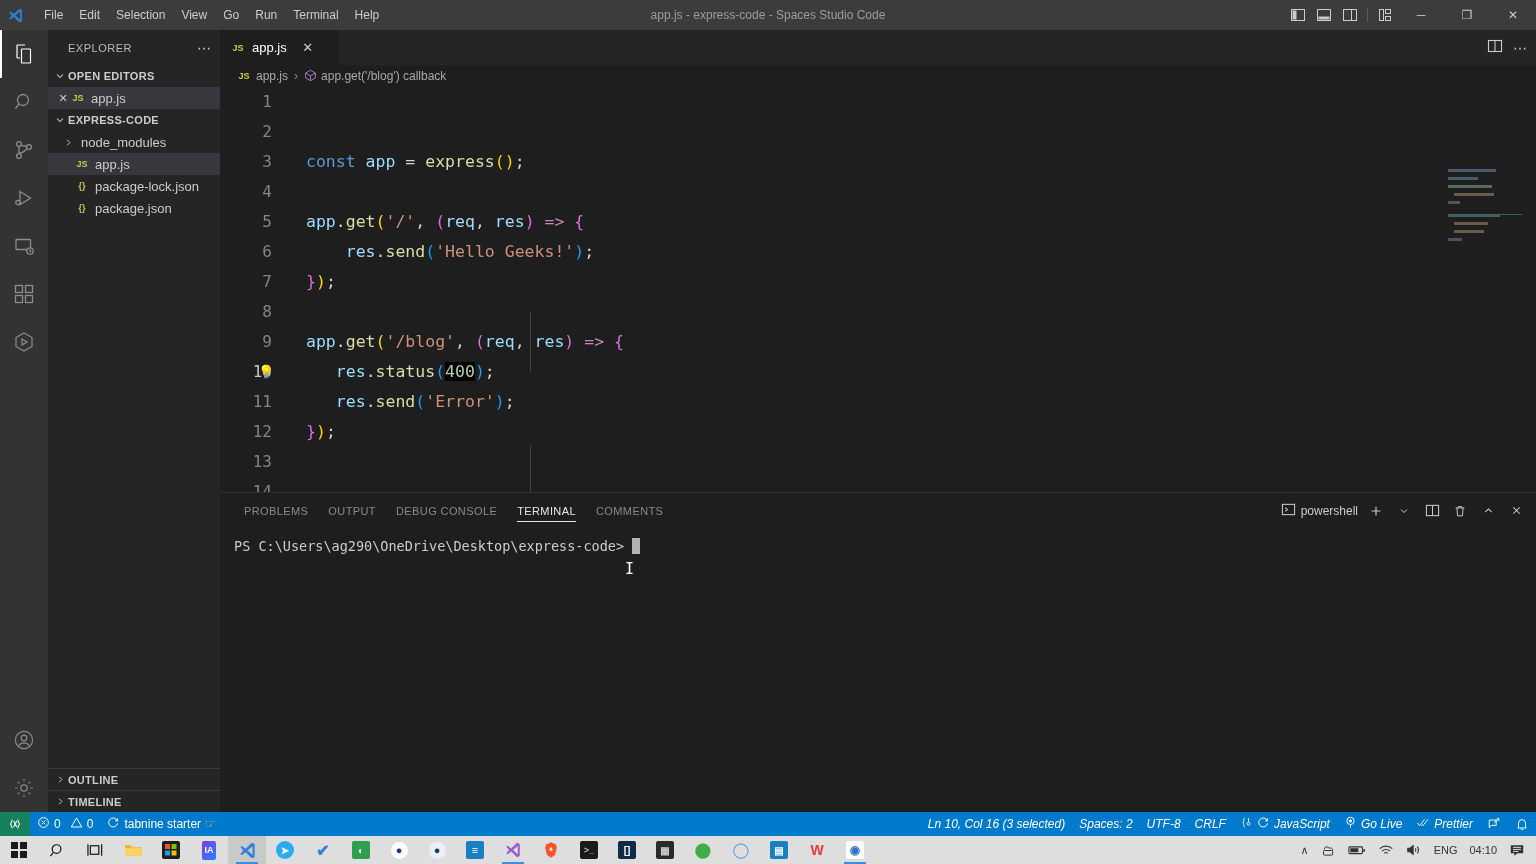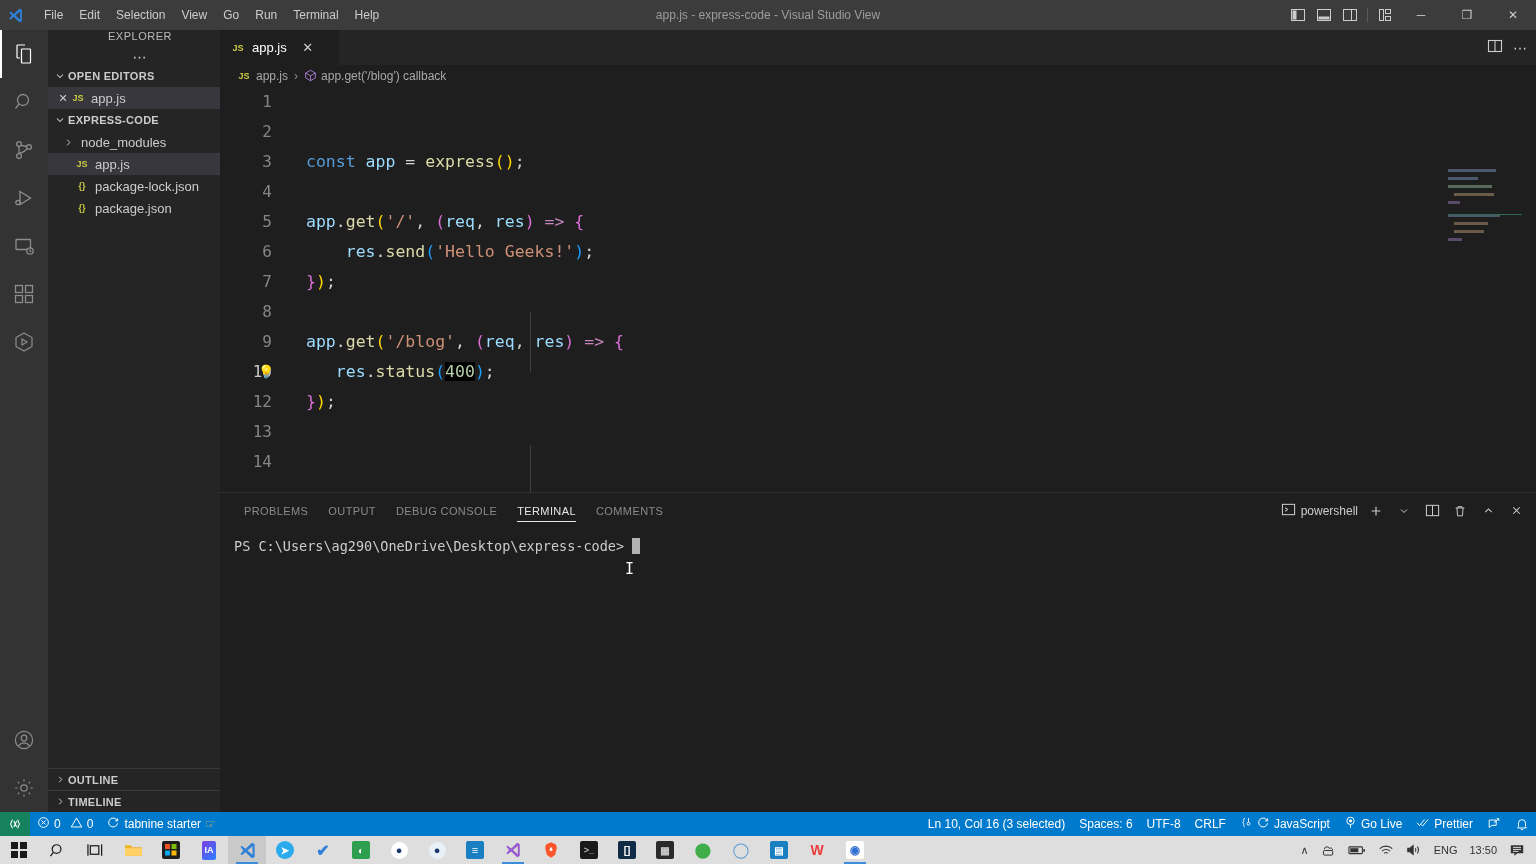--- a/index.html
+++ b/index.html
@@ -25,21 +25,21 @@
                  display:flex; flex-direction:column; align-items:center; }
   .act-icon { width:48px; height:48px; display:flex; align-items:center; justify-content:center;
               opacity:.58; position:relative; }
   .act-icon.active { opacity:1; }
   .act-icon.active::before { content:""; position:absolute; left:0; top:0; bottom:0; width:2px; background:#ffffff; }
   .act-bottom { margin-top:auto; display:flex; flex-direction:column; }
 
   
   .sidebar { position:absolute; left:48px; top:30px; width:172px; height:782px; background:#252526; }
   .sb-header { height:35px; display:flex; align-items:center; justify-content:space-between;
-               padding:0 8px 0 20px; font-size:11px; letter-spacing:.5px; color:#bbbbbb;flex-direction:column; }
+               padding:0 8px 0 20px; font-size:11px; letter-spacing:.5px; color:#bbbbbb; }
   .sb-dots { color:#cccccc; font-size:14px; letter-spacing:1px; }
   .sect-head { height:22px; display:flex; align-items:center; font-size:11px; font-weight:bold;
                color:#cccccc; letter-spacing:.3px; padding-left:4px; }
   .chev { width:16px; display:inline-flex; justify-content:center; align-items:center; color:#cccccc; }
   .row { height:22px; display:flex; align-items:center; font-size:13px; color:#cccccc; padding-left:8px; cursor:pointer; }
   .row.selected { background:#37373d; }
   .row .lbl { margin-left:5px; white-space:nowrap; }
   .ficon { width:16px; display:inline-flex; justify-content:center; font-size:9px; font-weight:bold; font-family:"Liberation Sans",sans-serif; }
   .ficon.js { color:#cbcb41;text-align:center; }
   .ficon.json { color:#cbcb41; }
@@ -99,21 +99,21 @@
   .term-body { padding:10px 0 0 14px; font-family:"DejaVu Sans Mono","Liberation Mono",monospace;
                font-size:13.5px; color:#cccccc; position:relative; }
   .term-cursor { display:inline-block; width:8px; height:16px; background:#cccccc; vertical-align:-3px; opacity:.85; }
   .ibeam { position:absolute; left:405px; top:32px; color:#ffffff; font-size:15px; font-family:"DejaVu Sans Mono",monospace;}
 
   
   .statusbar { position:absolute; left:0; bottom:28px; width:1536px; height:24px; background:#007acc;
                display:flex; align-items:center; color:#ffffff; font-size:12px; }
   .remote { background:#16825d; height:24px; display:flex; align-items:center; padding:0 8px; }
   .sb-item { display:flex; align-items:center; gap:4px; padding:0 7px; height:24px; }
-  .sb-right { margin-left:auto; display:flex; align-items:center; }
+  .sb-right { margin-left:auto; display:flex; align-items:center;font-style:italic; }
 
   
   .taskbar { position:absolute; left:0; bottom:0; width:1536px; height:28px; background:#dedede; display:flex; align-items:center; }
   .tb-ico { width:38px; height:28px; display:flex; align-items:center; justify-content:center; position:relative; }
   .tb-ico.running::after { content:""; position:absolute; bottom:0; left:8px; right:8px; height:2px; background:#3a8edb; }
   .tb-ico.active { background:#c9c9c9; }
   .tray { margin-left:auto; display:flex; align-items:center; gap:2px; padding-right:6px; color:#333; font-size:11px; }
   .tray-item { padding:0 5px; height:28px; display:flex; align-items:center; }
   .sq { border-radius:2px; display:flex; align-items:center; justify-content:center; color:#fff; font-weight:bold; }
 </style>
@@ -131,21 +131,21 @@
     <div class="menu">
       <div class="menu-item">File</div>
       <div class="menu-item">Edit</div>
       <div class="menu-item">Selection</div>
       <div class="menu-item">View</div>
       <div class="menu-item">Go</div>
       <div class="menu-item">Run</div>
       <div class="menu-item">Terminal</div>
       <div class="menu-item">Help</div>
     </div>
-    <div class="title-center">app.js - express-code - Visual Studio View</div>
+    <div class="title-center">app.js - express-code - Spaces Studio Code</div>
     <div class="title-right">
       <div class="layout-ico">
         <svg width="16" height="16" viewBox="0 0 16 16">
             <rect x="1.5" y="2.5" width="13" height="11" fill="none" stroke="#cccccc"></rect>
             <rect x="2.5" y="3.5" width="4" height="9" fill="#cccccc"></rect>
           </svg>
       </div>
       <div class="layout-ico">
         <svg width="16" height="16" viewBox="0 0 16 16">
             <rect x="1.5" y="2.5" width="13" height="11" fill="none" stroke="#cccccc"></rect>
@@ -355,20 +355,21 @@
         <div class="cline"><span class="gutter">6</span><span class="codetext">    <span class="t-var">res</span><span class="t-plain">.</span><span class="t-fn">send</span><span class="t-p3">(</span><span class="t-str">'Hello Geeks!'</span><span class="t-p3">)</span><span class="t-plain">;</span></span></div>
 
         <div class="cline"><span class="gutter">7</span><span class="codetext"><span class="t-p2">}</span><span class="t-p1">)</span><span class="t-plain">;</span></span></div>
 
         <div class="cline"><span class="gutter">8</span><span class="codetext"></span></div>
 
         <div class="cline"><span class="gutter">9</span><span class="codetext"><span class="t-var">app</span><span class="t-plain">.</span><span class="t-fn">get</span><span class="t-p1">(</span><span class="t-str">'/blog'</span><span class="t-plain">, </span><span class="t-p2">(</span><span class="t-var">req</span><span class="t-plain">, </span><span class="t-var">res</span><span class="t-p2">)</span> <span class="t-kw2">=&gt;</span> <span class="t-p2">{</span></span></div>
 
         <div class="cline" style="position:relative"><span class="bulb">💡</span><span class="gutter cur">10</span><span class="codetext">   <span class="t-var">res</span><span class="t-plain">.</span><span class="t-fn">status</span><span class="t-p3">(</span><span class="sel t-num">400</span><span class="t-p3">)</span><span class="t-plain">;</span></span></div>
 
+        <div class="cline"><span class="gutter">11</span><span class="codetext">   <span class="t-var">res</span><span class="t-plain">.</span><span class="t-fn">send</span><span class="t-p3">(</span><span class="t-str">'Error'</span><span class="t-p3">)</span><span class="t-plain">;</span></span></div>
 
         <div class="cline"><span class="gutter">12</span><span class="codetext"><span class="t-p2">}</span><span class="t-p1">)</span><span class="t-plain">;</span></span></div>
 
         <div class="cline"><span class="gutter">13</span><span class="codetext"></span></div>
 
         <div class="cline"><span class="gutter">14</span><span class="codetext"></span></div>
       </div>
 
       <div class="minimap">
         <div class="mm-block" style="left:18px;top:25px;width:48px;height:3px;background:#4a5a6a"></div>
@@ -472,21 +473,21 @@
             <path d="M12.5 5.5A5.5 5.5 0 1 0 13 9"></path>
             <path d="M13 3v3h-3"></path>
           </svg>
       </span>
       <span>tabnine starter</span>
       <span style="color:#f0c040">☞</span>
     </div>
 
     <div class="sb-right">
       <div class="sb-item">Ln 10, Col 16 (3 selected)</div>
-      <div class="sb-item">Spaces: 6</div>
+      <div class="sb-item">Spaces: 2</div>
       <div class="sb-item">UTF-8</div>
       <div class="sb-item">CRLF</div>
       <div class="sb-item">
         <span>
           <svg width="13" height="13" viewBox="0 0 16 16" fill="none" stroke="#ffffff" stroke-width="1.1">
               <path d="M6 2.5C4.5 2.5 4.5 5 4.5 6.5S3 8 3 8s1.5 0 1.5 1.5S4.5 13.5 6 13.5"></path>
               <circle cx="10.5" cy="9.5" r="1.8"></circle>
               <path d="M10.5 2.5v5"></path>
             </svg>
         </span>
@@ -656,21 +657,21 @@
           </svg>
       </div>
       <div class="tray-item">
         <svg width="16" height="14" viewBox="0 0 18 14" fill="none" stroke="#333" stroke-width="1.2">
             <path d="M2 5h2.5L8 2v10L4.5 9H2z" fill="#333"></path>
             <path d="M10.5 5a3.6 3.6 0 0 1 0 4"></path>
             <path d="M12.7 3.2a6.6 6.6 0 0 1 0 7.6"></path>
           </svg>
       </div>
       <div class="tray-item">ENG</div>
-      <div class="tray-item">13:50</div>
+      <div class="tray-item">04:10</div>
       <div class="tray-item">
         <svg width="16" height="15" viewBox="0 0 18 16">
             <path d="M2 2h14v9H9.5L6 14v-3H2z" fill="#333"></path>
             <path d="M4.5 4.5h9M4.5 6.8h9M4.5 9h6" stroke="#dedede" stroke-width="1.1"></path>
           </svg>
       </div>
     </div>
   </div>
 
 </div>

